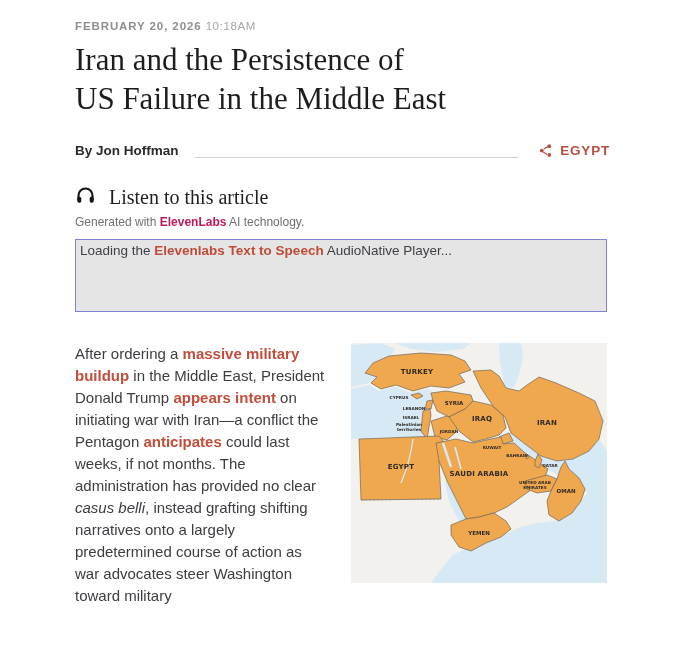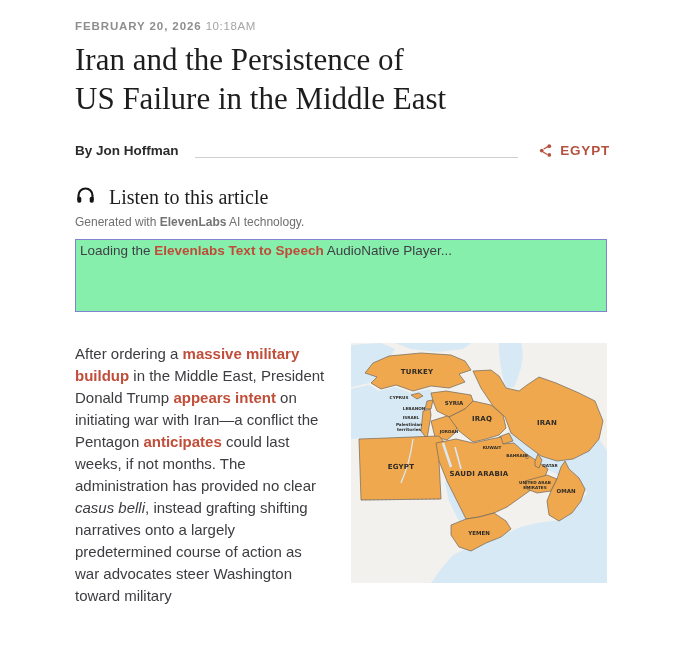--- a/index.html
+++ b/index.html
@@ -27,26 +27,26 @@
   .byline { font-size:13.5px; font-weight:bold; color:#2b2b2b; white-space:nowrap; }
   .byline-rule { flex:1; height:1px; background:#cfcfcf; margin:0 20px 0 16px; }
   .share-button { display:flex; align-items:center; gap:7px; color:#b5503e;
     font-size:13.5px; font-weight:bold; letter-spacing:0.8px; cursor:pointer; white-space:nowrap; }
   .share-button svg { display:block; }
 
   
   .listen-row { margin-top:27px; display:flex; align-items:center; gap:13px; }
   .listen-heading { font-family:"Liberation Serif", serif; font-size:20px; color:#1e1e1e; }
   .credit { margin-top:5px; font-size:12px; color:#6f6f6f; }
-  .credit .seg-link { color:#737373; font-weight:bold; }
+  .credit .seg-link { color:#be185d; font-weight:bold; }
 
   
   .player-box {
     margin-top:10px; width:532px; height:73px;
-    border:1px solid #8083cf; background:#86efac;
+    border:1px solid #8083cf; background:#e5e5e5;
     font-size:13.5px; color:#3f3f46; padding:3px 4px;
   }
   .player-box .seg-link { color:#bf4b38; font-weight:bold; }
 
   
   .content-row { display:flex; margin-top:31px; width:532px; justify-content:space-between; align-items:flex-start; }
   .article-text { width:252px; font-size:15px; line-height:22px; color:#3c3c41; }
   .article-text .seg-link { color:#c04e3a; font-weight:bold; }
   .seg-italic { font-style:italic; }
 

